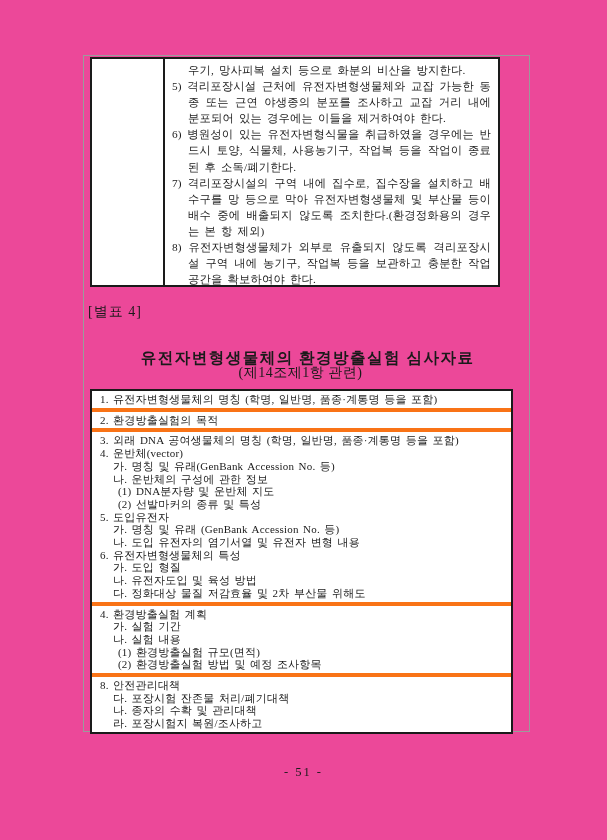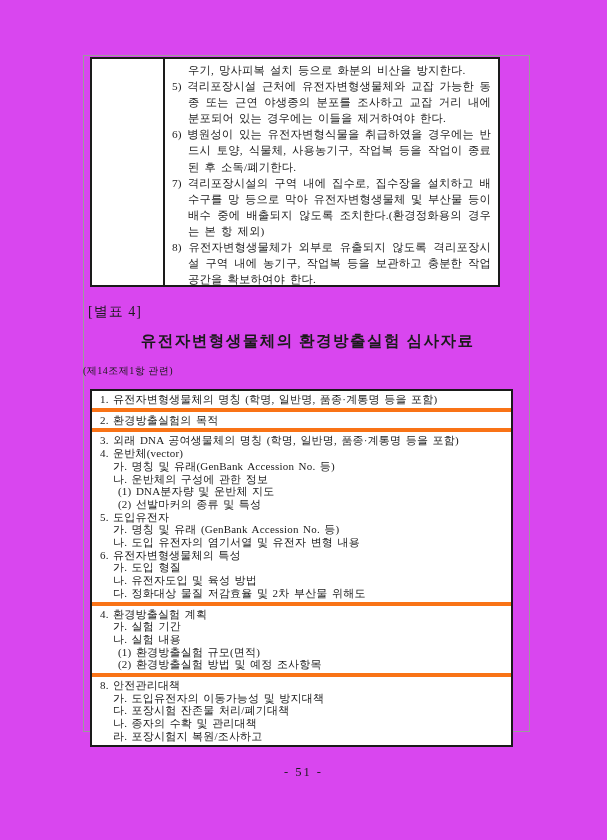--- a/index.html
+++ b/index.html
@@ -2,21 +2,21 @@
 <html><head>
 <meta charset="utf-8">
 <style>
   html,body{margin:0;padding:0;background:#ffffff;}
   body{
     width:607px;height:840px;position:relative;overflow:hidden;
     font-family:"Liberation Serif","DejaVu Serif",serif;
     color:#1a1a1a;
     -webkit-font-smoothing:antialiased;
   }
-  .canvas{position:absolute;left:0;top:0;width:607px;height:840px;background:#d946ef;}
+  .canvas{position:absolute;left:0;top:0;width:607px;height:840px;background:#ec4899;}
 
   
   .frame{
     position:absolute;left:83px;top:55px;width:447px;height:677px;
     border:1px solid #9b9b9b;box-sizing:border-box;
   }
 
   
   .top-table{
     position:absolute;left:90px;top:57px;width:410px;height:230px;
@@ -31,26 +31,26 @@
     text-align:justify;word-break:break-all;
     letter-spacing:0.2px;word-spacing:2px;
   }
   .text-col p{margin:0;}
   .text-col p.cont{padding-left:16px;}
   .text-col p.item{padding-left:16px;text-indent:-16px;}
 
   
   .annex{position:absolute;left:88px;top:303px;font-size:14px;letter-spacing:1px;}
   .doc-title{
-    position:absolute;left:83px;top:331px;width:449px;text-align:center;
+    position:absolute;left:83px;top:348px;width:449px;text-align:center;
     font-weight:bold;font-size:15.5px;letter-spacing:1.5px;white-space:nowrap;
   }
   .doc-subtitle{
-    position:absolute;left:83px;top:364px;width:449px;
-    font-size:10px;letter-spacing:0.5px;white-space:nowrap;
+    position:absolute;left:76px;top:364px;width:449px;text-align:center;
+    font-size:14px;letter-spacing:0.5px;white-space:nowrap;
   }
 
   
   .review-table{
     position:absolute;left:90px;top:389px;width:423px;
     border:2px solid #1a1a1a;box-sizing:border-box;background:#fff;
     font-size:11px;line-height:12.7px;letter-spacing:0.2px;word-spacing:1.5px;
   }
   .review-table .row{padding:2px 6px 2px 8px;overflow:hidden;}
   .review-table .row + .row{border-top:4px solid #f97316;}
@@ -113,21 +113,20 @@
       </div>
       <div class="row">
         <div class="line lv0">4. 환경방출실험 계획</div>
         <div class="line lv1">가. 실험 기간</div>
         <div class="line lv1">나. 실험 내용</div>
         <div class="line lv2">(1) 환경방출실험 규모(면적)</div>
         <div class="line lv2">(2) 환경방출실험 방법 및 예정 조사항목</div>
       </div>
       <div class="row">
         <div class="line lv0">8. 안전관리대책</div>
-        <div class="line lv1">가. 도입유전자의 이동가능성 및 방지대책</div>
         <div class="line lv1">다. 포장시험 잔존물 처리/폐기대책</div>
         <div class="line lv1">나. 종자의 수확 및 관리대책</div>
         <div class="line lv1">라. 포장시험지 복원/조사하고</div>
       </div>
     </div>
 
   <div class="page-num">- 51 -</div>
 
 </div>
 

